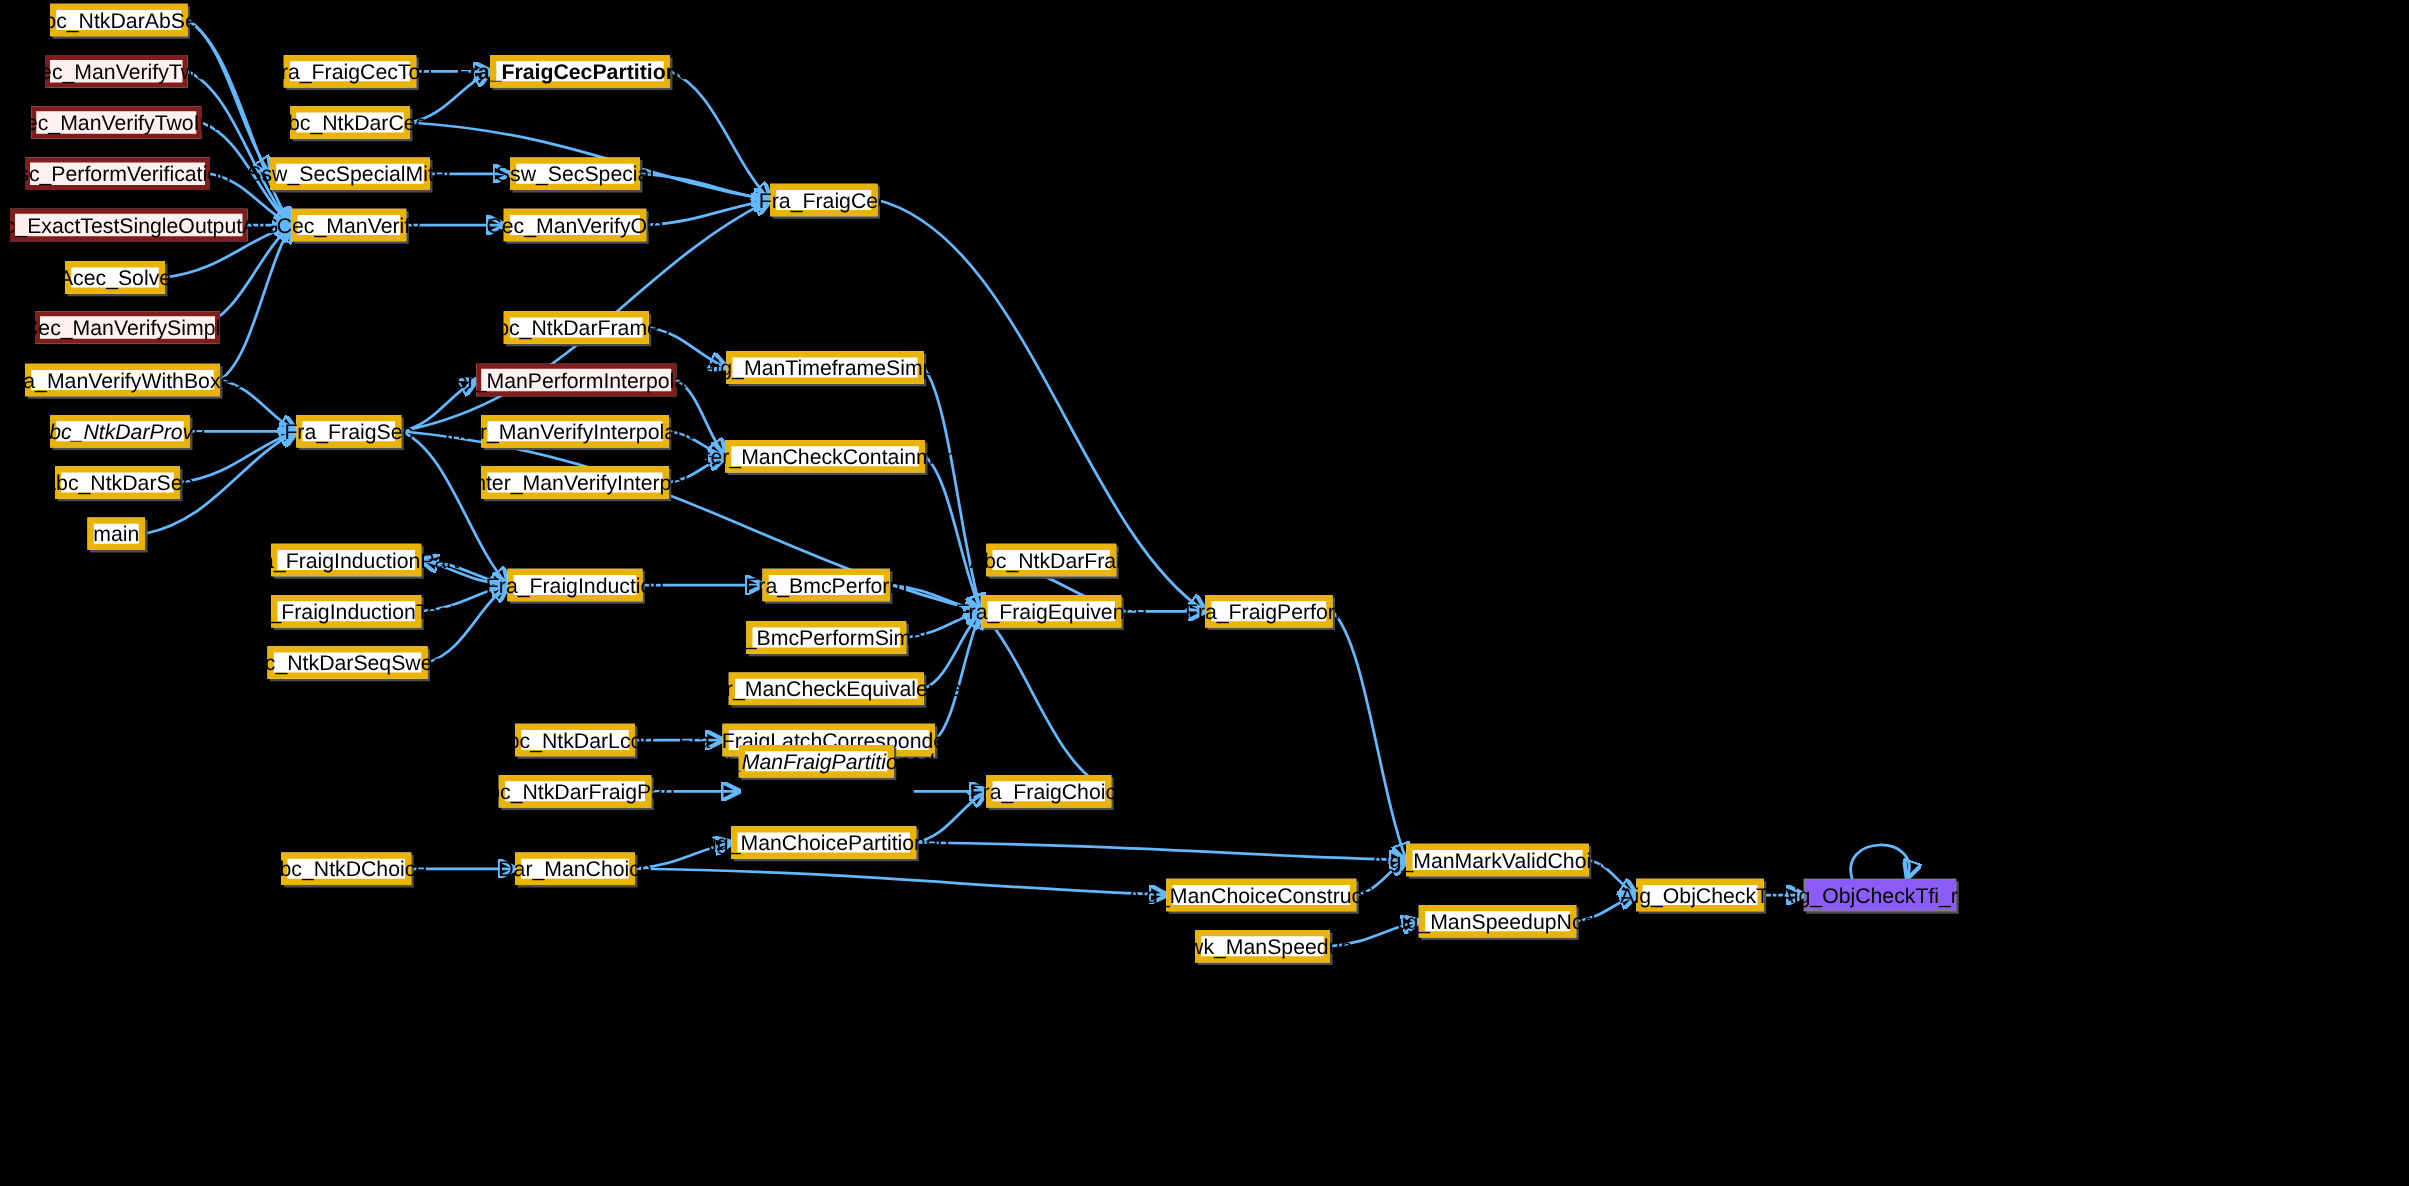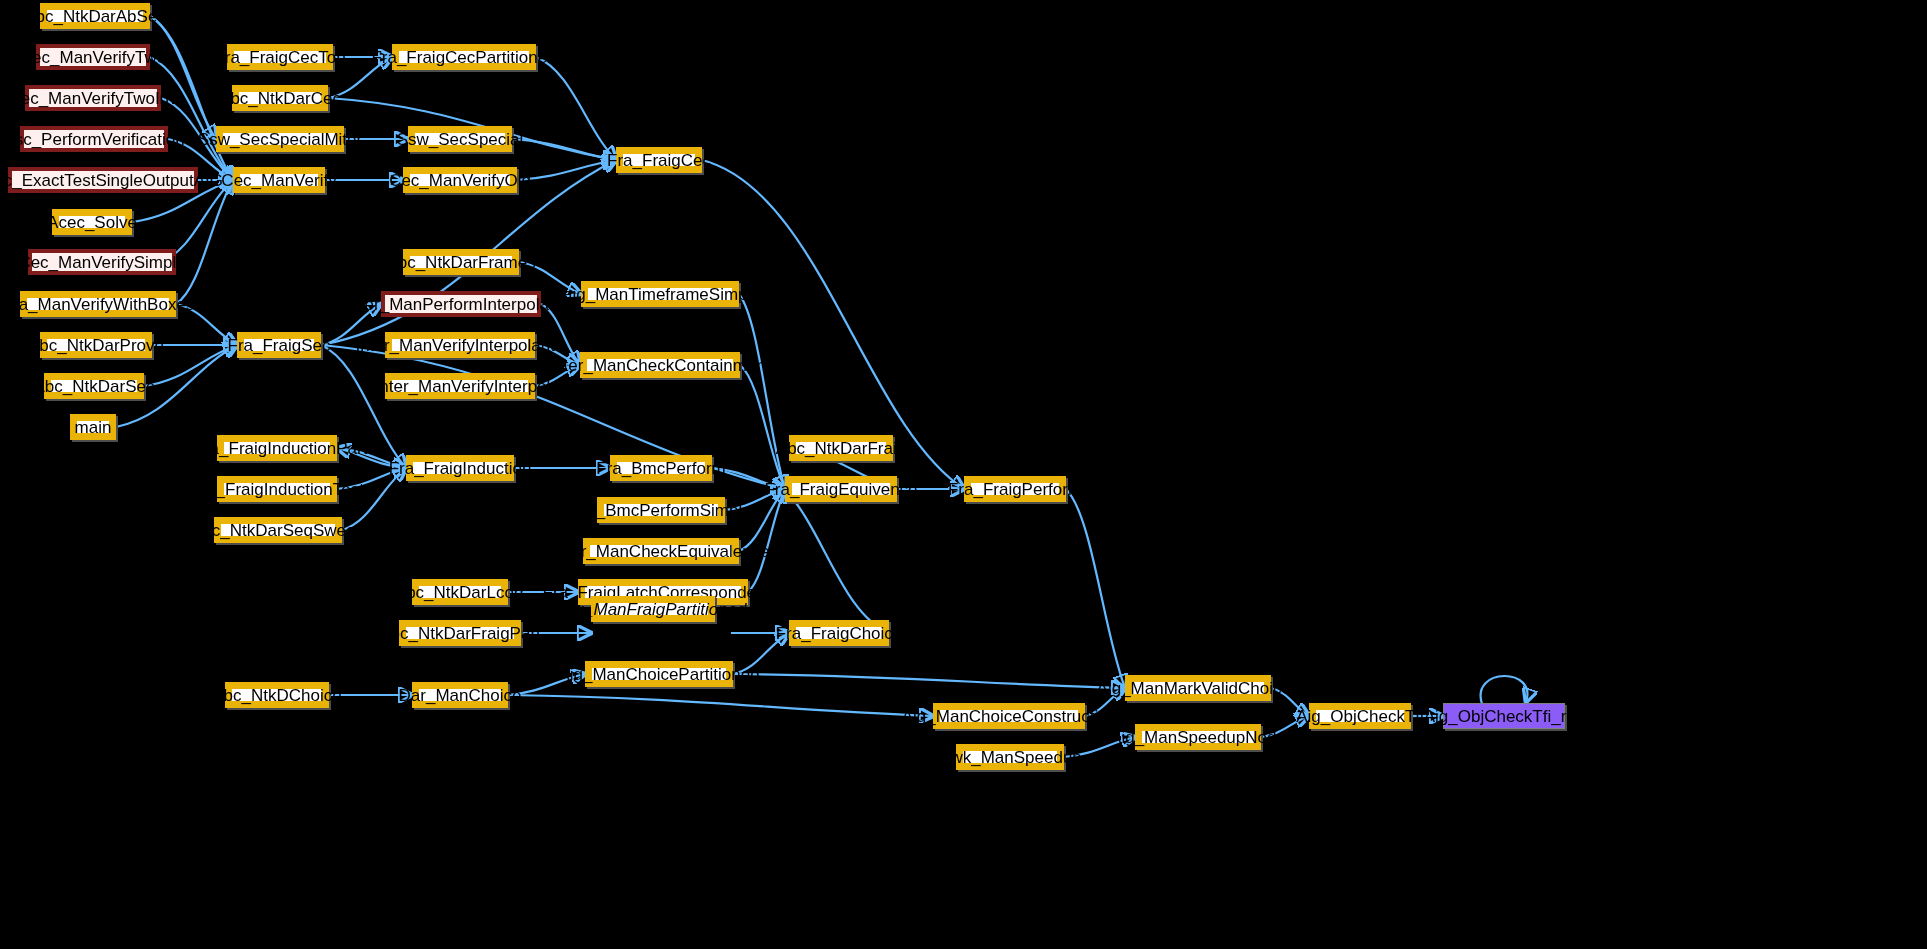--- a/index.html
+++ b/index.html
@@ -1,19 +1,19 @@
 <!DOCTYPE html>
 <html><head>
 <meta charset="utf-8">
 <style>
   html,body{margin:0;padding:0;background:#000;}
   #canvas{position:relative;width:1927px;height:949px;background:#000;
           font-family:"Liberation Sans",sans-serif;overflow:hidden;}
   .node{position:absolute;box-sizing:border-box;background:#ffffff;
-        border:7px solid #eab308;color:#000;font-size:17px;line-height:1;
+        border:5px solid #eab308;color:#000;font-size:17px;line-height:1;
         display:flex;align-items:center;justify-content:center;
         white-space:nowrap;box-shadow:2px 2px 0 0 #4d4d4d;
         padding:0 9px;height:26px;}
   .node.hl{background:#fff0f0;border:4px solid #7f1d1d;box-shadow:none;}
   .node.cur{background:#8b5cf6;border:1px solid #808080;}
   svg.edges{position:absolute;left:0;top:0;width:1927px;height:949px;
             pointer-events:none;}
   svg.edges path{fill:none;stroke:#63b8ff;stroke-width:2.2;}
   .ah{fill:#63b8ff;}
 </style>
@@ -91,29 +91,29 @@
   </svg>
   <div id="node-layer">
       <div class="node" style="left: 40px; top: 3px; width: 110px;">Abc_NtkDarAbSec</div>
       <div class="node hl" style="left: 36px; top: 44px; width: 114px;">Cec_ManVerifyTwo</div>
       <div class="node hl" style="left: 25px; top: 85px; width: 136px;">Cec_ManVerifyTwoInv</div>
       <div class="node hl" style="left: 20px; top: 126px; width: 148px;">Ssc_PerformVerification</div>
       <div class="node hl" style="left: 8px; top: 167px; width: 190px;">Abc_ExactTestSingleOutputAIG</div>
       <div class="node" style="left: 52px; top: 209px; width: 80px;">Acec_Solve</div>
       <div class="node hl" style="left: 28px; top: 249px; width: 148px;">Cec_ManVerifySimple</div>
       <div class="node" style="left: 20px; top: 291px; width: 156px;">Gia_ManVerifyWithBoxes</div>
-      <div class="node" style="left: 40px; top: 332px; width: 112px;">Abc_NtkDarProve</div>
+      <div class="node" style="left: 40px; top: 332px; width: 112px; font-style: italic;">Abc_NtkDarProve</div>
       <div class="node" style="left: 44px; top: 373px; width: 100px;">Abc_NtkDarSec</div>
       <div class="node" style="left: 70px; top: 414px; width: 46px;">main</div>
       <div class="node" style="left: 227px; top: 44px; width: 106px;">Fra_FraigCecTop</div>
       <div class="node" style="left: 232px; top: 85px; width: 96px;">Abc_NtkDarCec</div>
       <div class="node" style="left: 216px; top: 126px; width: 128px;">Ssw_SecSpecialMiter</div>
       <div class="node" style="left: 233px; top: 167px; width: 92px;">Cec_ManVerify</div>
       <div class="node" style="left: 237px; top: 332px; width: 84px;">Fra_FraigSec</div>
-      <div class="node" style="left: 392px; top: 44px; width: 144px;">Fra_FraigCecPartitioned</div>
+      <div class="node" style="left: 392px; top: 44px; width: 144px; font-weight: bold;">Fra_FraigCecPartitioned</div>
       <div class="node" style="left: 408px; top: 126px; width: 104px;">Ssw_SecSpecial</div>
       <div class="node" style="left: 403px; top: 167px; width: 114px;">Cec_ManVerifyOld</div>
       <div class="node" style="left: 403px; top: 249px; width: 116px;">Abc_NtkDarFrames</div>
       <div class="node hl" style="left: 381px; top: 291px; width: 160px;">Inter_ManPerformInterpolation</div>
       <div class="node" style="left: 385px; top: 332px; width: 150px;">Inter_ManVerifyInterpolant2</div>
       <div class="node" style="left: 385px; top: 373px; width: 150px; padding-left: 47px;">Inter_ManVerifyInterpolant1</div>
       <div class="node" style="left: 217px; top: 435px; width: 120px; padding-left: 16px;">Fra_FraigInductionPart</div>
       <div class="node" style="left: 217px; top: 476px; width: 120px;">Fra_FraigInductionTest</div>
       <div class="node" style="left: 214px; top: 517px; width: 128px;">Abc_NtkDarSeqSweep</div>
       <div class="node" style="left: 406px; top: 455px; width: 108px;">Fra_FraigInduction</div>

